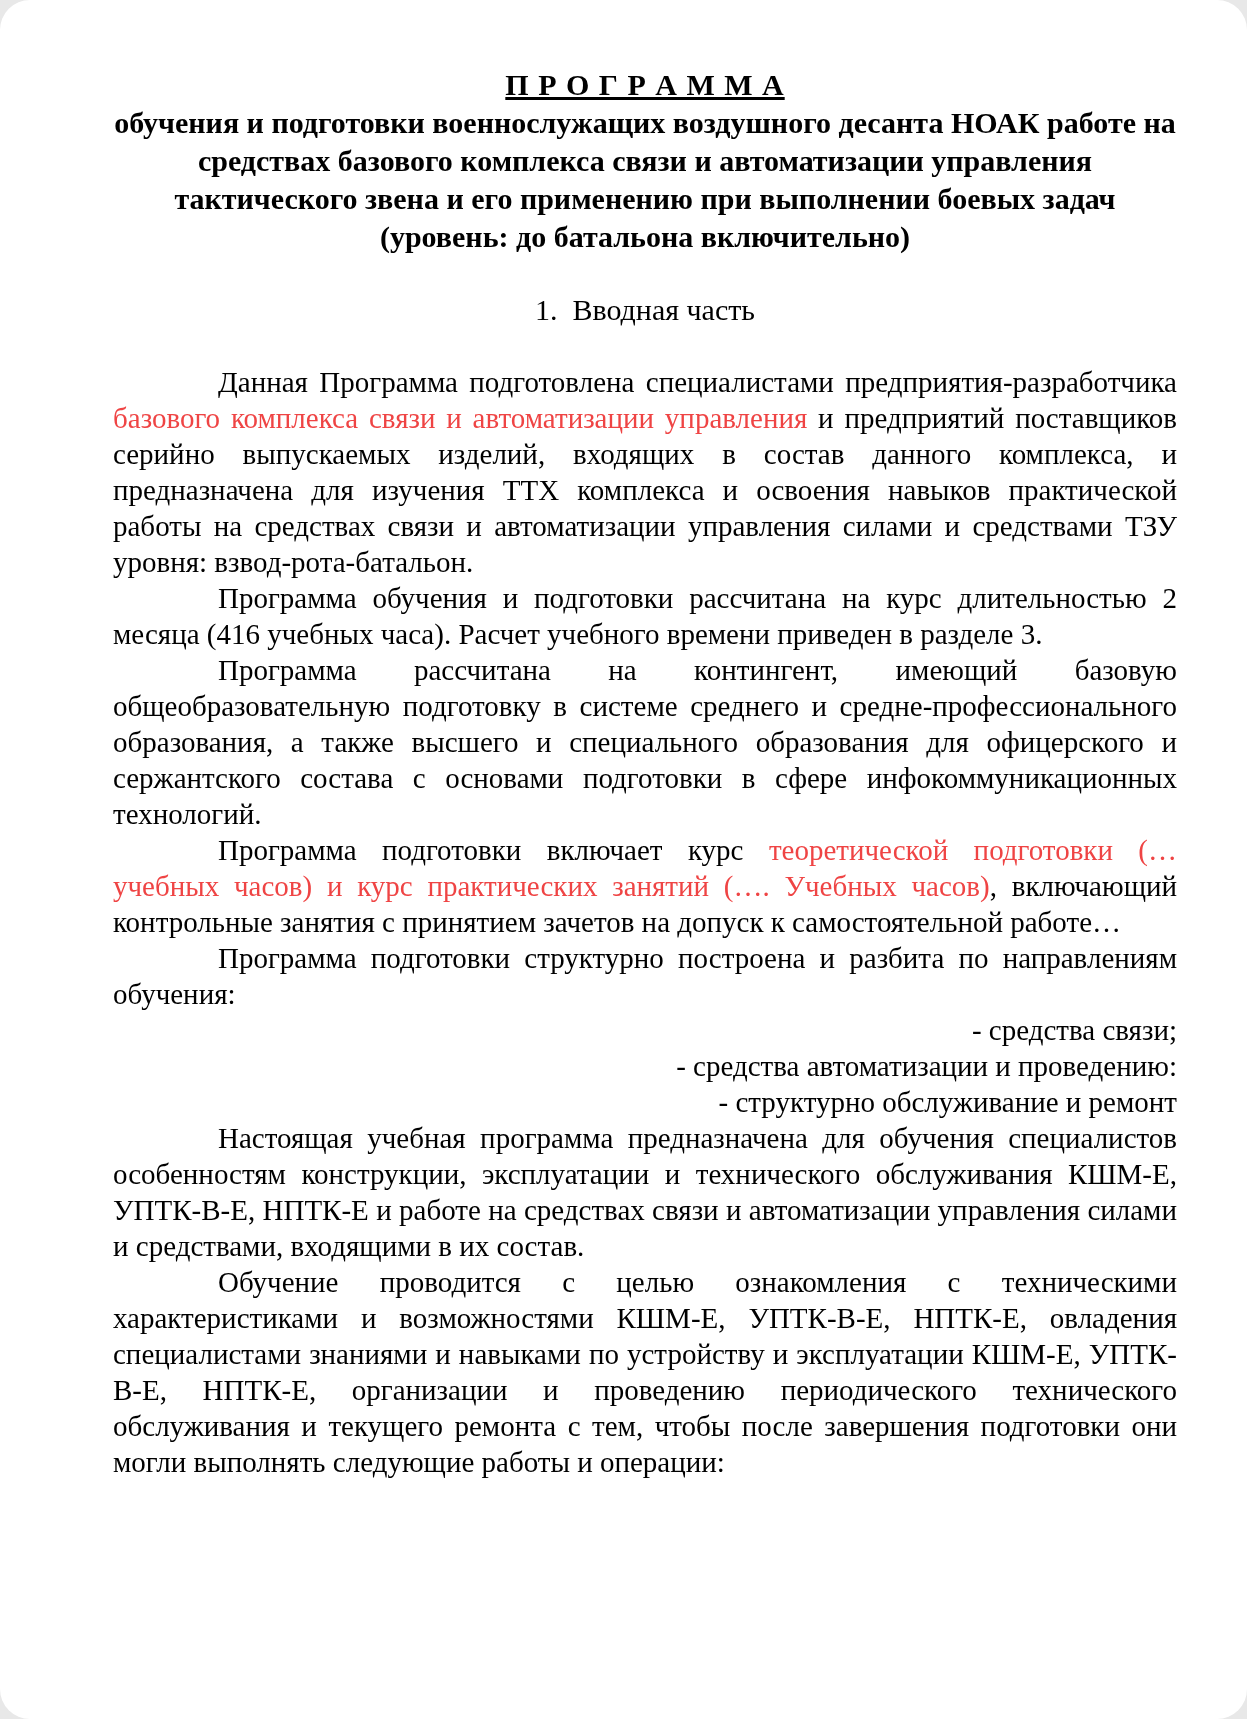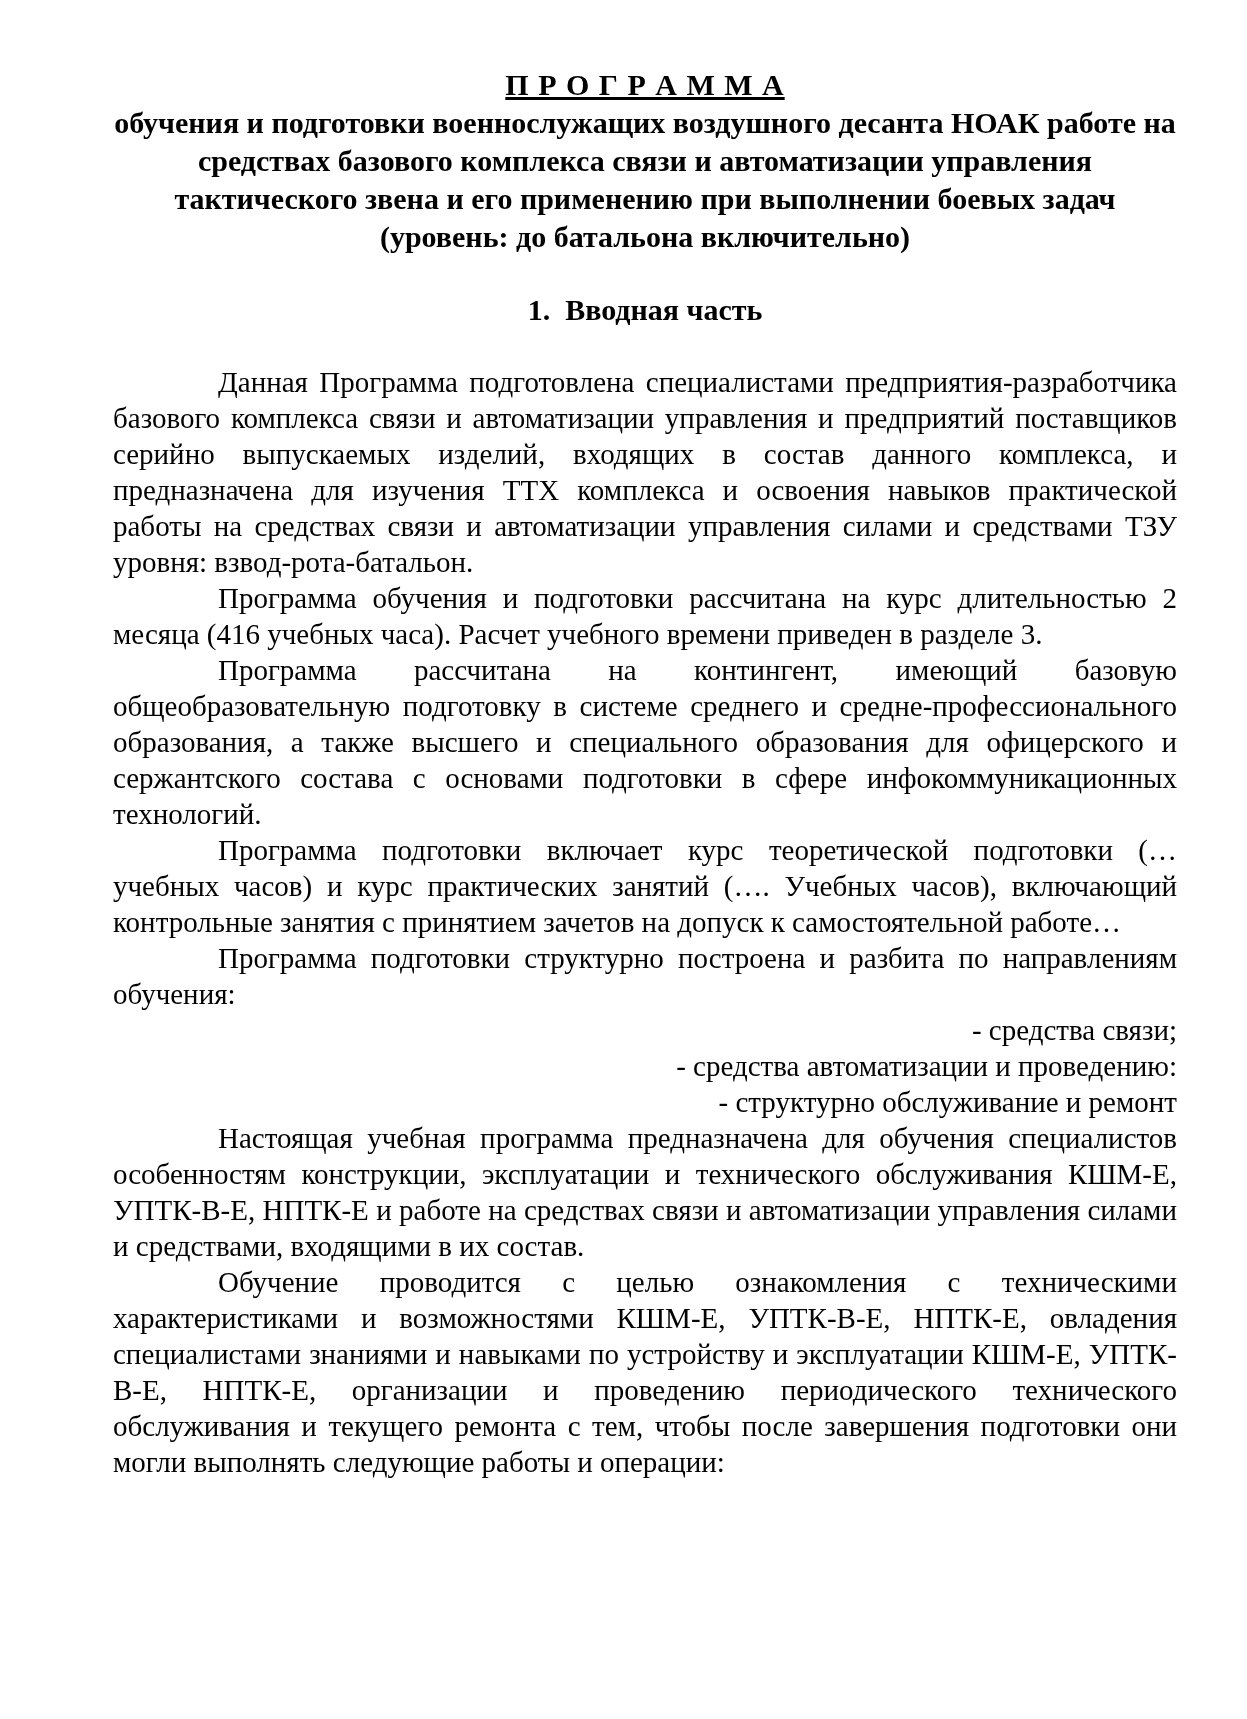--- a/index.html
+++ b/index.html
@@ -9,50 +9,51 @@
     height: 1719px;
     margin: 0 auto;
     background: #ffffff;
     box-sizing: border-box;
     padding: 66px 70px 0 113px;
     overflow: hidden;
     font-family: "Liberation Serif", "DejaVu Serif", serif;
     color: #000000;
     font-size: 29px;
     line-height: 36px;
+    border-radius: 30px;
   }
   .title-block {
     text-align: center;
     font-weight: bold;
     font-size: 30px;
     line-height: 38px;
   }
   .title-head {
     text-decoration: underline;
     letter-spacing: 1px;
   }
   .heading {
     text-align: center;
-    font-weight: bold;
+    font-weight: normal;
     font-size: 30px;
     line-height: 36px;
     margin: 36px 0 36px 0;
     white-space: pre-wrap;
   }
   .para {
     text-align: justify;
     text-indent: 105px;
     margin: 0;
   }
   .list-item {
     text-indent: 105px;
     text-align: right;
     margin: 0;
   }
-  .red { color: #000000; }
+  .red { color: #ef4444; }
 </style>
 </head>
 <body>
 
 <div class="page">
 
   <div class="title-block">
     <div><span class="title-head">П Р О Г Р А М М А</span></div>
     <div>обучения и подготовки военнослужащих воздушного десанта НОАК работе на средствах базового комплекса связи и автоматизации управления тактического звена и его применению при выполнении боевых задач</div>
     <div>(уровень: до батальона включительно)</div>

